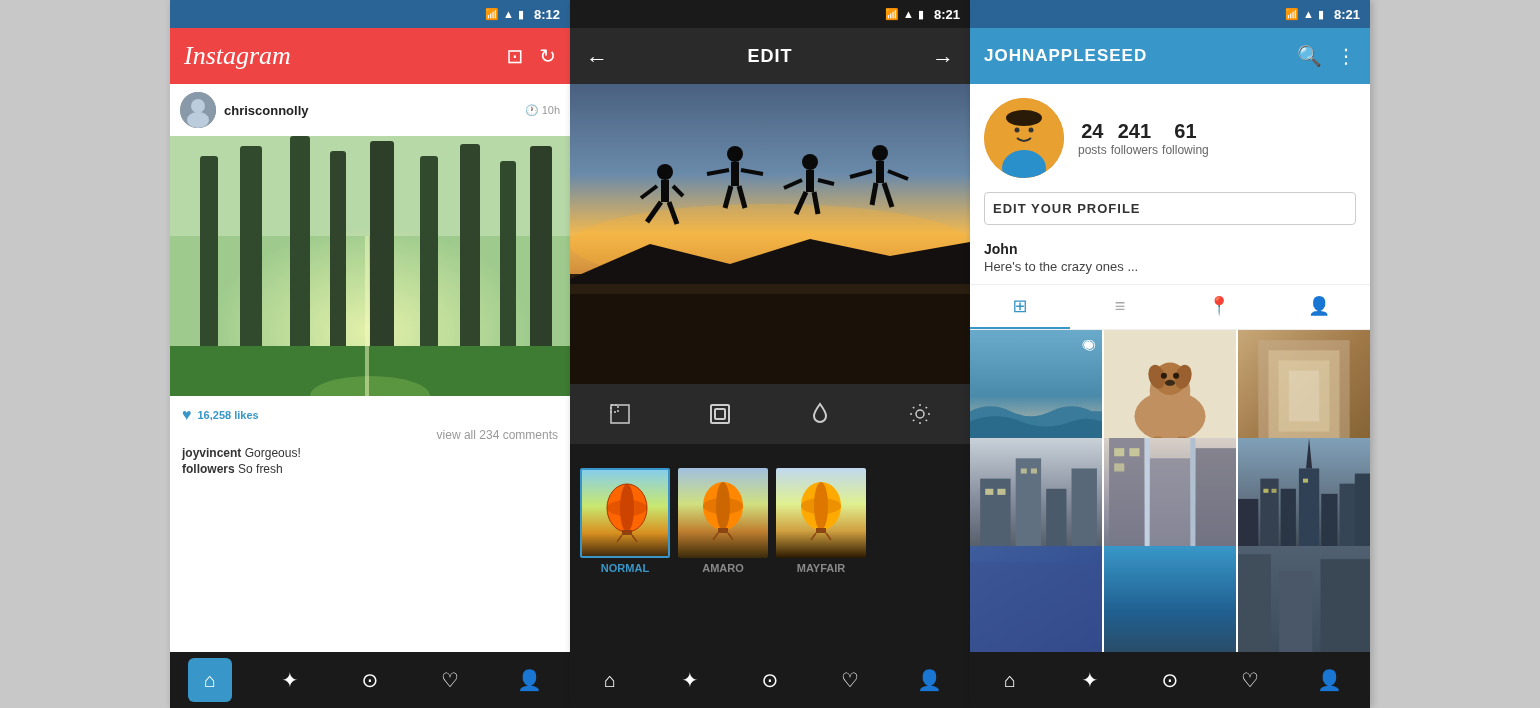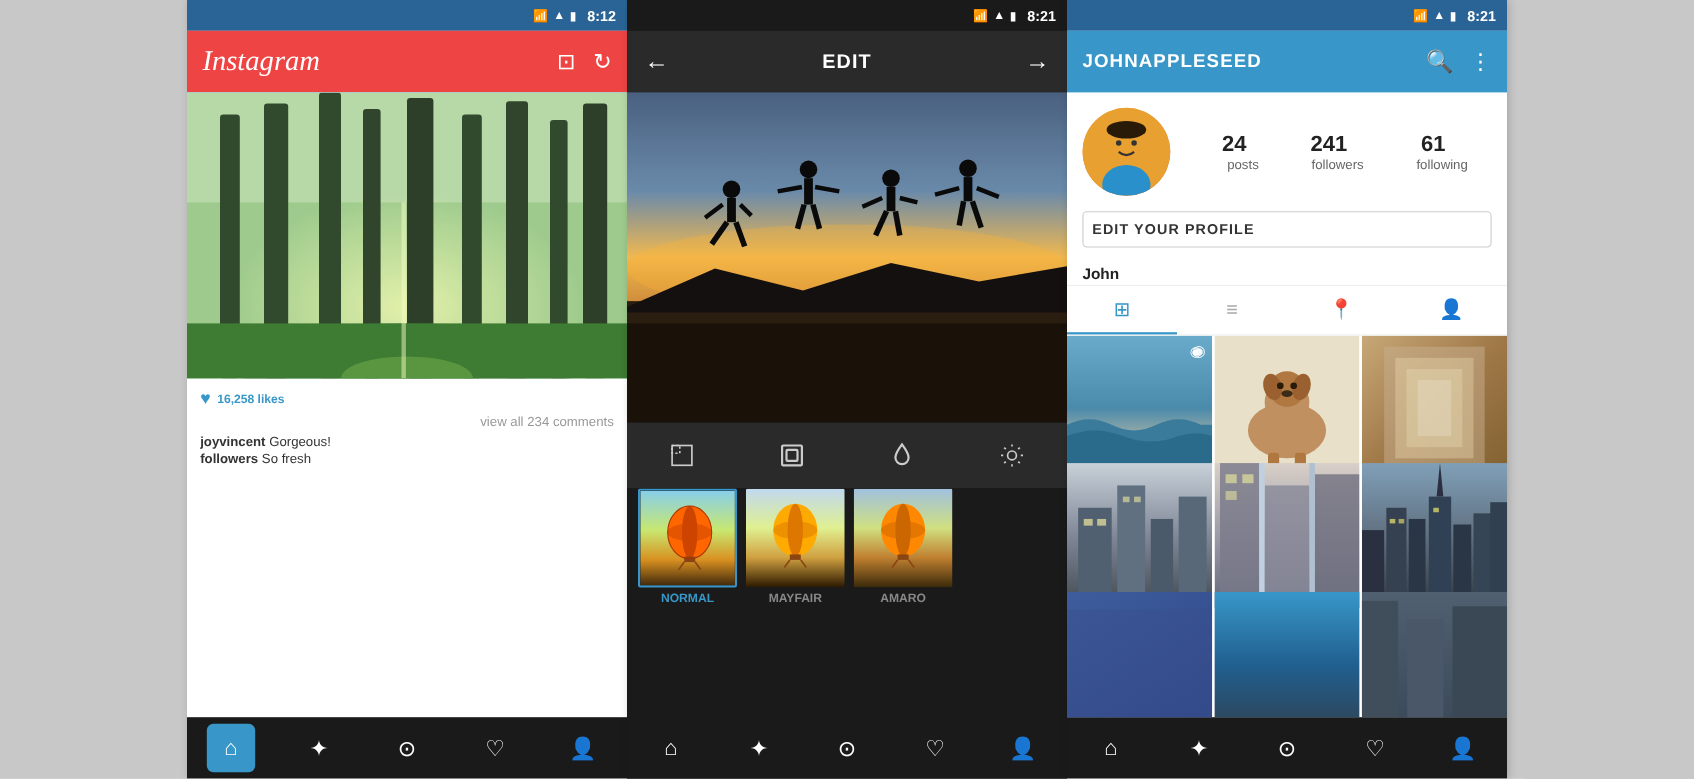--- a/index.html
+++ b/index.html
@@ -245,21 +245,21 @@
       display: flex;
       align-items: center;
       justify-content: center;
       width: 44px;
       height: 44px;
     }
     .filters-row {
       background: #1a1a1a;
       height: 130px;
       display: flex;
-      align-items: flex-start;
+      align-items: flex-end;
       padding: 0 10px;
       gap: 8px;
       overflow: hidden;
       flex-shrink: 0;
     }
     .filter-item {
       display: flex;
       flex-direction: column;
       align-items: center;
       gap: 4px;
@@ -331,38 +331,36 @@
       border-radius: 50%;
       background: linear-gradient(135deg, #f0a030, #e07020);
       display: flex;
       align-items: center;
       justify-content: center;
       overflow: hidden;
       flex-shrink: 0;
     }
     .profile-stats {
       display: flex;
-      gap: 32px;
+      gap: 4px;
       flex: 1;
-      justify-content: center;
     }
     .stat-item {
       display: flex;
       flex-direction: column;
       align-items: center;
     }
     .stat-number {
       font-size: 20px;
       font-weight: bold;
       color: #222;
     }
     .stat-label {
       font-size: 12px;
       color: #666;
-      margin-left: 16px;
     }
     .edit-profile-btn {
       margin: 0 14px 10px;
       border: 1px solid #ccc;
       border-radius: 4px;
       padding: 8px;
       text-align: left;
       font-size: 13px;
       font-weight: bold;
       color: #333;
@@ -450,20 +448,36 @@
     </div>
 
     <div class="ig-header">
       <span class="ig-logo">Instagram</span>
       <div class="ig-header-icons">
         <span class="ig-header-icon">⊡</span>
         <span class="ig-header-icon">↻</span>
       </div>
     </div>
 
+    <div class="post-user-row">
+      <div class="post-avatar">
+        <div class="post-avatar-img">
+          <svg width="36" height="36" viewBox="0 0 36 36">
+            <circle cx="18" cy="18" r="18" fill="#8899aa"></circle>
+            <circle cx="18" cy="14" r="7" fill="#bbccdd"></circle>
+            <ellipse cx="18" cy="28" rx="11" ry="8" fill="#bbccdd"></ellipse>
+          </svg>
+        </div>
+      </div>
+      <span class="post-username">chrisconnolly</span>
+      <div class="post-time">
+        <span>🕐</span>
+        <span>10h</span>
+      </div>
+    </div>
 
     <div class="post-image">
       <svg class="forest-svg" viewBox="0 0 400 260" preserveAspectRatio="xMidYMid slice">
 
         <rect width="400" height="260" fill="#9ac88a"></rect>
 
         <rect width="400" height="100" fill="#b8d8a8"></rect>
 
         <radialGradient id="sunGlow" cx="50%" cy="75%" r="40%">
           <stop offset="0%" stop-color="rgba(255,255,180,0.8)"></stop>
@@ -660,61 +674,61 @@
             <ellipse cx="45" cy="38" rx="20" ry="24" fill="none" stroke="#aa3300" stroke-width="1"></ellipse>
           </svg>
         </div>
         <span class="filter-label">NORMAL</span>
       </div>
 
       <div class="filter-item">
         <div class="filter-thumb">
           <svg width="90" height="90" viewBox="0 0 90 90">
             <defs>
+              <linearGradient id="balGrad2" x1="0" y1="0" x2="0" y2="1">
+                <stop offset="0%" stop-color="#a0c0e0"></stop>
+                <stop offset="40%" stop-color="#d0e080"></stop>
+                <stop offset="70%" stop-color="#c08030"></stop>
+                <stop offset="100%" stop-color="#3a2a0a"></stop>
+              </linearGradient>
+            </defs>
+            <rect width="90" height="90" fill="url(#balGrad2)"></rect>
+            <ellipse cx="45" cy="38" rx="20" ry="24" fill="#ff8800"></ellipse>
+            <ellipse cx="45" cy="38" rx="7" ry="24" fill="#cc6600"></ellipse>
+            <ellipse cx="45" cy="38" rx="20" ry="8" fill="#cc6600" opacity="0.5"></ellipse>
+            <rect x="40" y="60" width="10" height="5" fill="#8B4513"></rect>
+            <line x1="40" y1="65" x2="35" y2="72" stroke="#8B4513" stroke-width="1.5"></line>
+            <line x1="50" y1="65" x2="55" y2="72" stroke="#8B4513" stroke-width="1.5"></line>
+          </svg>
+        </div>
+        <span class="filter-label inactive">AMARO</span>
+      </div>
+
+      <div class="filter-item">
+        <div class="filter-thumb">
+          <svg width="90" height="90" viewBox="0 0 90 90">
+            <defs>
               <linearGradient id="balGrad3" x1="0" y1="0" x2="0" y2="1">
                 <stop offset="0%" stop-color="#c0d8f0"></stop>
                 <stop offset="40%" stop-color="#e0f090"></stop>
                 <stop offset="70%" stop-color="#d0a040"></stop>
                 <stop offset="100%" stop-color="#2a1800"></stop>
               </linearGradient>
             </defs>
             <rect width="90" height="90" fill="url(#balGrad3)"></rect>
             <ellipse cx="45" cy="38" rx="20" ry="24" fill="#ffaa00"></ellipse>
             <ellipse cx="45" cy="38" rx="7" ry="24" fill="#dd7700"></ellipse>
             <ellipse cx="45" cy="38" rx="20" ry="8" fill="#dd7700" opacity="0.5"></ellipse>
             <rect x="40" y="60" width="10" height="5" fill="#8B4513"></rect>
             <line x1="40" y1="65" x2="35" y2="72" stroke="#8B4513" stroke-width="1.5"></line>
             <line x1="50" y1="65" x2="55" y2="72" stroke="#8B4513" stroke-width="1.5"></line>
           </svg>
         </div>
         <span class="filter-label inactive">MAYFAIR</span>
       </div>
-
-      <div class="filter-item">
-        <div class="filter-thumb">
-          <svg width="90" height="90" viewBox="0 0 90 90">
-            <defs>
-              <linearGradient id="balGrad2" x1="0" y1="0" x2="0" y2="1">
-                <stop offset="0%" stop-color="#a0c0e0"></stop>
-                <stop offset="40%" stop-color="#d0e080"></stop>
-                <stop offset="70%" stop-color="#c08030"></stop>
-                <stop offset="100%" stop-color="#3a2a0a"></stop>
-              </linearGradient>
-            </defs>
-            <rect width="90" height="90" fill="url(#balGrad2)"></rect>
-            <ellipse cx="45" cy="38" rx="20" ry="24" fill="#ff8800"></ellipse>
-            <ellipse cx="45" cy="38" rx="7" ry="24" fill="#cc6600"></ellipse>
-            <ellipse cx="45" cy="38" rx="20" ry="8" fill="#cc6600" opacity="0.5"></ellipse>
-            <rect x="40" y="60" width="10" height="5" fill="#8B4513"></rect>
-            <line x1="40" y1="65" x2="35" y2="72" stroke="#8B4513" stroke-width="1.5"></line>
-            <line x1="50" y1="65" x2="55" y2="72" stroke="#8B4513" stroke-width="1.5"></line>
-          </svg>
-        </div>
-        <span class="filter-label inactive">AMARO</span>
-      </div>
     </div>
 
     <div class="edit-bottom-nav">
       <div class="nav-item">
         <span class="nav-icon">⌂</span>
       </div>
       <div class="nav-item">
         <span class="nav-icon">✦</span>
       </div>
       <div class="nav-item">
@@ -775,20 +789,21 @@
         <div class="stat-item">
           <span class="stat-number">61</span>
           <span class="stat-label">following</span>
         </div>
       </div>
     </div>
 
     <div class="edit-profile-btn">EDIT YOUR PROFILE</div>
 
     <div class="profile-name">John</div>
+    <div class="profile-bio">Here's to the crazy ones ...</div>
 
     <div class="profile-tabs">
       <div class="profile-tab active">
         <span class="profile-tab-icon">⊞</span>
       </div>
       <div class="profile-tab">
         <span class="profile-tab-icon inactive">≡</span>
       </div>
       <div class="profile-tab">
         <span class="profile-tab-icon inactive">📍</span>

